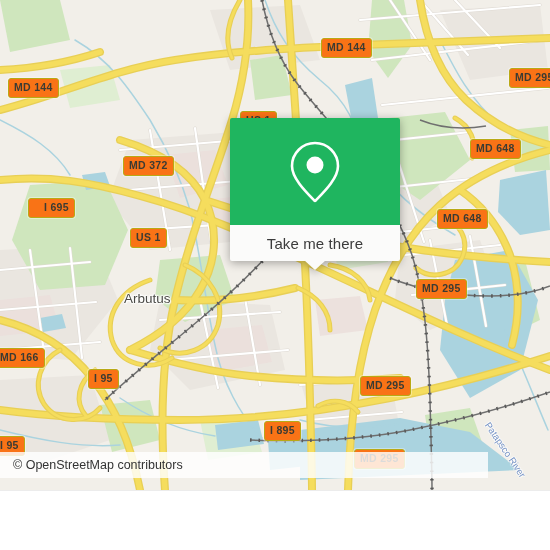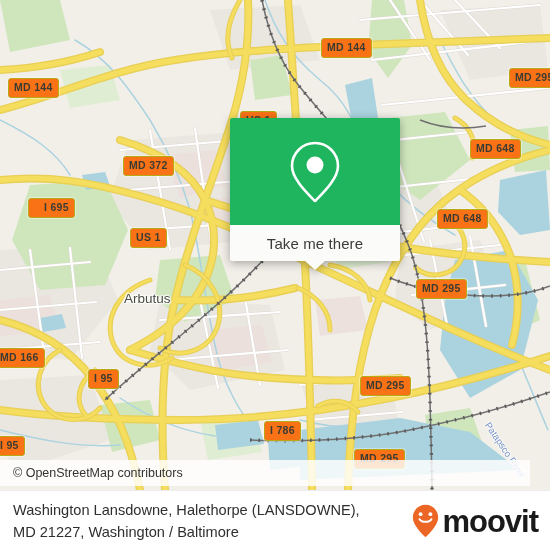--- a/index.html
+++ b/index.html
@@ -41,21 +41,21 @@
       1px 1px 1.5px #fff,-1px -1px 1.5px #fff;
   }
   .water-label{
     position:absolute;white-space:nowrap;
     color:#7290c4;font-size:9.5px;font-style:normal;
     text-shadow:1px 0 1px #fff,-1px 0 1px #fff,0 1px 1px #fff,0 -1px 1px #fff;
   }
 
   
   .attrib{
-    position:absolute;left:0;bottom:4px;width:530px;height:26px;
+    position:absolute;left:0;bottom:12px;width:488px;height:26px;
     background:rgba(255,255,255,.82);
     display:flex;align-items:center;
   }
   .attrib span{font-size:12.5px;color:#333;padding-left:13px;}
 
   
   .card{
     position:absolute;left:200px;top:118px;width:170px;
     filter:drop-shadow(0 2px 5px rgba(0,0,0,.33));
     margin-left:30px;
@@ -292,21 +292,21 @@
         <div class="shield" style="left: 470px; top: 139px;">MD 648</div>
         <div class="shield" style="left: 123px; top: 156px;">MD 372</div>
         <div class="shield" style="left: 437px; top: 209px;">MD 648</div>
         <div class="shield" style="left: 28px; top: 198px; padding-left: 15px;">I 695</div>
         <div class="shield" style="left: 130px; top: 228px;">US 1</div>
         <div class="shield" style="left: 416px; top: 279px;">MD 295</div>
         <div class="shield" style="left: -6px; top: 348px;">MD 166</div>
         <div class="shield" style="left: 88px; top: 369px;">I 95</div>
         <div class="shield" style="left: 360px; top: 376px;">MD 295</div>
         <div class="shield" style="left: -6px; top: 436px;">I 95</div>
-        <div class="shield" style="left: 264px; top: 421px;">I 786</div>
+        <div class="shield" style="left: 264px; top: 421px;">I 895</div>
         <div class="shield" style="left: 354px; top: 449px;">MD 295</div>
       </div>
 
     <div id="place-layer">
         <div class="place-label" style="left: 124px; top: 291px;">Arbutus</div>
       </div>
 
     <div id="water-layer">
         <div class="water-label" style="left: 492px; top: 420px; transform: rotate(56deg); transform-origin: left top;">Patapsco River</div>
       </div>
@@ -323,28 +323,15 @@
         </svg>
       </div>
       <div class="card-foot">
         <span>Take me there</span>
         <div class="card-tail"></div>
       </div>
     </div>
   </div>
 
   <div class="bottombar">
-    <div class="bb-text">
-      <div>Washington Lansdowne, Halethorpe (LANSDOWNE),</div>
-      <div>MD 21227, Washington / Baltimore</div>
-    </div>
-    <div class="bb-logo">
-      <svg width="27" height="34" viewBox="0 0 27 34">
-        <path d="M13.5 0.8 C6.4 0.8 0.8 6.4 0.8 13.4 C0.8 21 9.9 29.6 12.7 32.6 C13.1 33.1 13.9 33.1 14.3 32.6 C17.1 29.6 26.2 21 26.2 13.4 C26.2 6.4 20.6 0.8 13.5 0.8 Z" fill="#ec6726"></path>
-        <circle cx="8.6" cy="10.2" r="1.9" fill="#ffffff"></circle>
-        <circle cx="18.4" cy="10.2" r="1.9" fill="#ffffff"></circle>
-        <path d="M7.6 15.2 C9.4 18.6 17.6 18.6 19.4 15.2" fill="none" stroke="#ffffff" stroke-width="2" stroke-linecap="round"></path>
-      </svg>
-      <span class="logo-word">moovit</span>
-    </div>
   </div>
 
 </div>
 
 </body></html>

